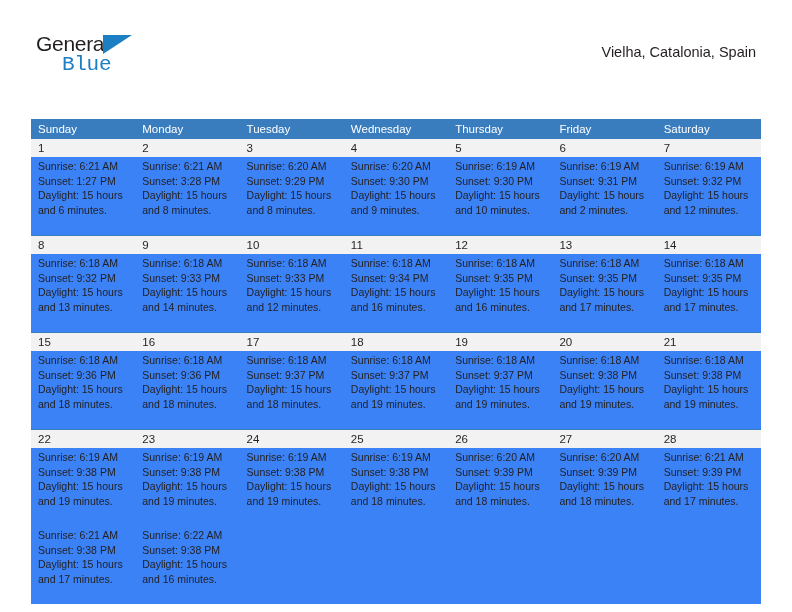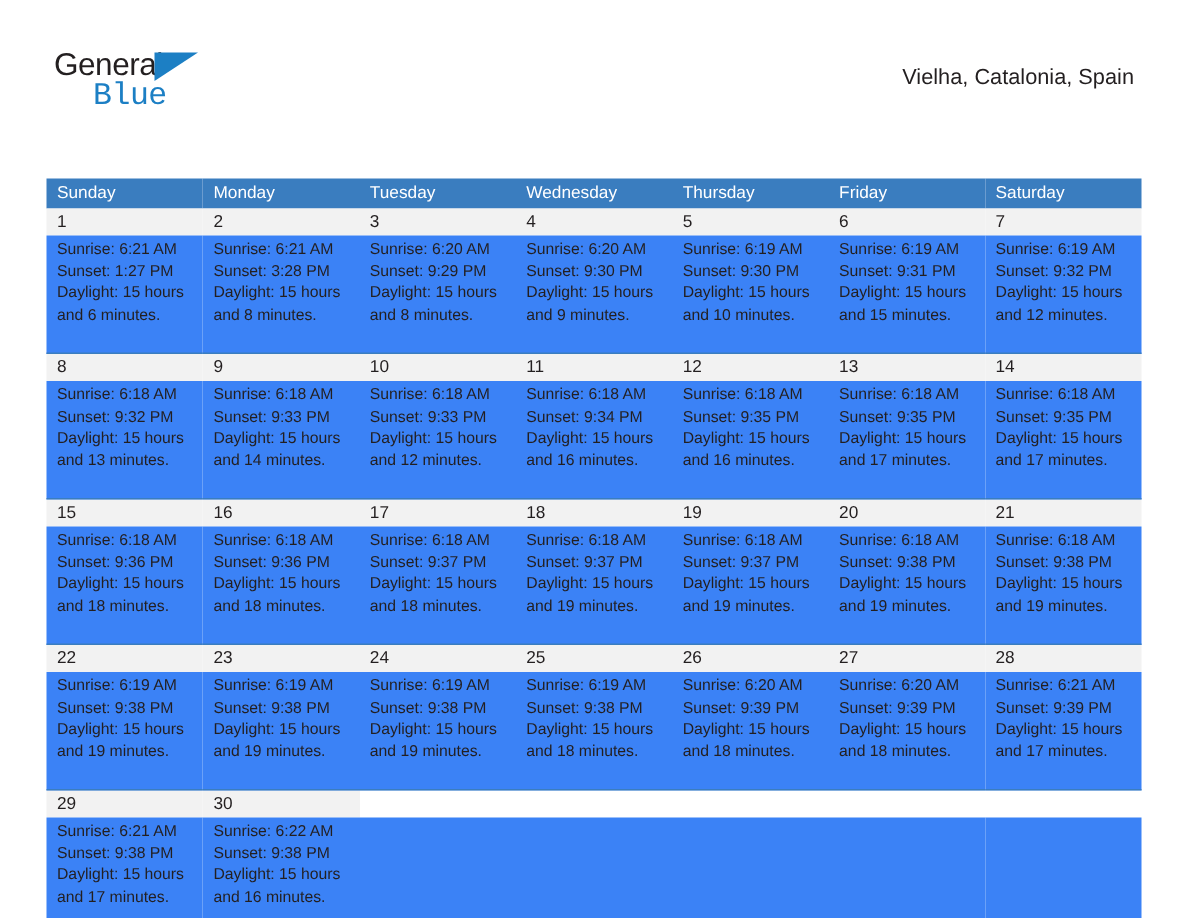--- a/index.html
+++ b/index.html
@@ -196,21 +196,21 @@
           <td>
             <div class="line">Sunrise: 6:19 AM</div>
             <div class="line">Sunset: 9:30 PM</div>
             <div class="line">Daylight: 15 hours</div>
             <div class="line">and 10 minutes.</div>
           </td>
           <td>
             <div class="line">Sunrise: 6:19 AM</div>
             <div class="line">Sunset: 9:31 PM</div>
             <div class="line">Daylight: 15 hours</div>
-            <div class="line">and 15 minutes.</div>
+            <div class="line">and 2 minutes.</div>
           </td>
           <td>
             <div class="line">Sunrise: 6:19 AM</div>
             <div class="line">Sunset: 9:32 PM</div>
             <div class="line">Daylight: 15 hours</div>
             <div class="line">and 12 minutes.</div>
           </td>
         </tr>
         <tr class="daynum-row">
           <td>8</td>
@@ -364,29 +364,20 @@
             <div class="line">Daylight: 15 hours</div>
             <div class="line">and 18 minutes.</div>
           </td>
           <td>
             <div class="line">Sunrise: 6:21 AM</div>
             <div class="line">Sunset: 9:39 PM</div>
             <div class="line">Daylight: 15 hours</div>
             <div class="line">and 17 minutes.</div>
           </td>
         </tr>
-        <tr class="daynum-row">
-          <td>29</td>
-          <td>30</td>
-          <td class="empty" style="background: rgb(255, 255, 255);"></td>
-          <td class="empty" style="background: rgb(255, 255, 255);"></td>
-          <td class="empty" style="background: rgb(255, 255, 255);"></td>
-          <td class="empty" style="background: rgb(255, 255, 255);"></td>
-          <td class="empty" style="background: rgb(255, 255, 255);"></td>
-        </tr>
         <tr class="info-row">
           <td>
             <div class="line">Sunrise: 6:21 AM</div>
             <div class="line">Sunset: 9:38 PM</div>
             <div class="line">Daylight: 15 hours</div>
             <div class="line">and 17 minutes.</div>
           </td>
           <td>
             <div class="line">Sunrise: 6:22 AM</div>
             <div class="line">Sunset: 9:38 PM</div>

